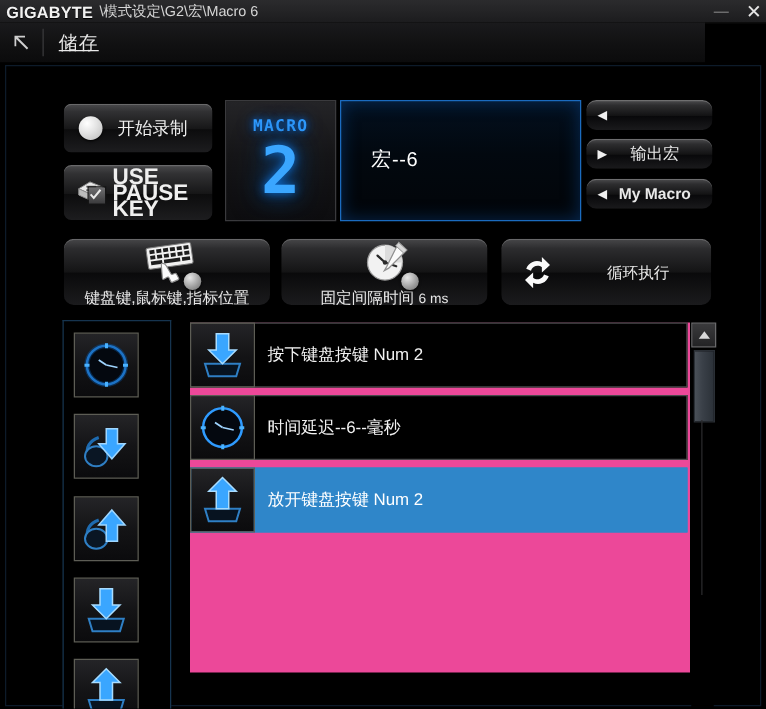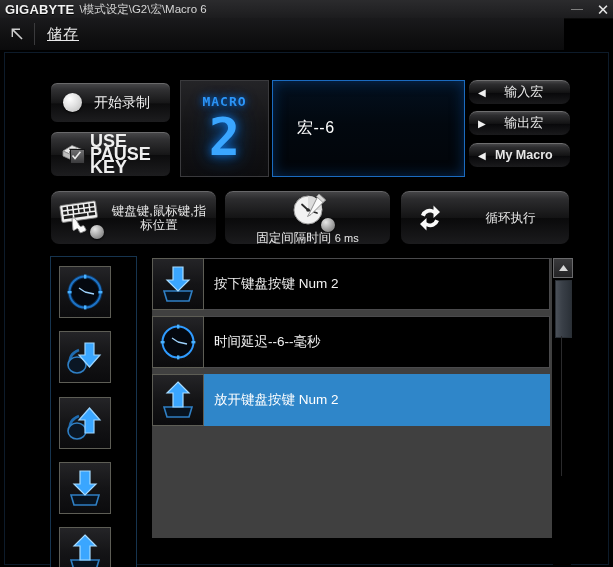--- a/index.html
+++ b/index.html
@@ -117,21 +117,21 @@
   #btn-mymacro{top:142px;}
 
   
   .midbtn{
     position:absolute;height:53px;border-radius:9px;
     background:linear-gradient(to bottom,#48484a 0%,#2c2c2e 15%,#141415 50%,#0a0a0b 52%,#1b1b1d 100%);
     border:1px solid #000;
     box-shadow:inset 0 1px 0 rgba(255,255,255,.18),0 1px 2px rgba(0,0,0,.85);
     display:flex;align-items:center;overflow:hidden;
   }
-  #btn-keymouse{left:50px;top:190px;width:165px;}
+  #btn-keymouse{left:50px;top:190px;width:165px;flex-direction:column;}
   #btn-interval{left:224px;top:190px;width:165px;flex-direction:column;}
   #btn-loop{left:400px;top:190px;width:168px;}
   .midbtn .ico{flex:0 0 auto;position:relative;margin-left:7px;width:44px;height:40px;}
   .midbtn .lbl{flex:1;text-align:center;font-size:12.5px;line-height:14px;padding:0 4px;}
   .knob{
     position:absolute;width:14px;height:14px;border-radius:50%;right:-2px;bottom:-1px;
     background:radial-gradient(circle at 35% 30%,#e6e6e6,#9a9a9a 60%,#6d6d6d 100%);
     box-shadow:0 1px 2px rgba(0,0,0,.9);
   }
   .ms{font-size:11px;}
@@ -143,21 +143,21 @@
   }
   .pal-item{
     position:absolute;left:8px;width:50px;height:50px;
     background:linear-gradient(to bottom,#242427 0%,#141416 50%,#0b0b0d 100%);
     border:1px solid #5d5d55;
     display:flex;align-items:center;justify-content:center;
   }
 
   
   #list{
-    position:absolute;left:152px;top:258px;width:400px;height:280px;background:#404040;
+    position:absolute;left:152px;top:258px;width:400px;height:280px;background:#ec4899;
   }
   .row{
     position:absolute;left:0;width:396px;height:50px;
     border:1px solid #4a4a4c;background:#000;display:flex;align-items:center;
   }
   .row.sel{background:#2f86c9;border-color:#2f86c9;}
   .row .thumb{
     width:50px;height:50px;flex:0 0 auto;margin:-1px 0 -1px -1px;
     background:linear-gradient(to bottom,#242427 0%,#141416 50%,#0b0b0d 100%);
     border:1px solid #5d5d55;display:flex;align-items:center;justify-content:center;
@@ -240,21 +240,20 @@
     <div class="macro-word">MACRO</div>
     <div class="macro-num">2</div>
   </div>
 
   <div id="macro-name">
     <div class="val">宏--6</div>
   </div>
 
   <div class="rbtn" id="btn-import">
     <span class="tri">◀</span>
-    <span class="lbl">输入宏</span>
   </div>
   <div class="rbtn" id="btn-export">
     <span class="tri">▶</span>
     <span class="lbl">输出宏</span>
   </div>
   <div class="rbtn" id="btn-mymacro">
     <span class="tri">◀</span>
     <span class="lbl en">My Macro</span>
   </div>
 

